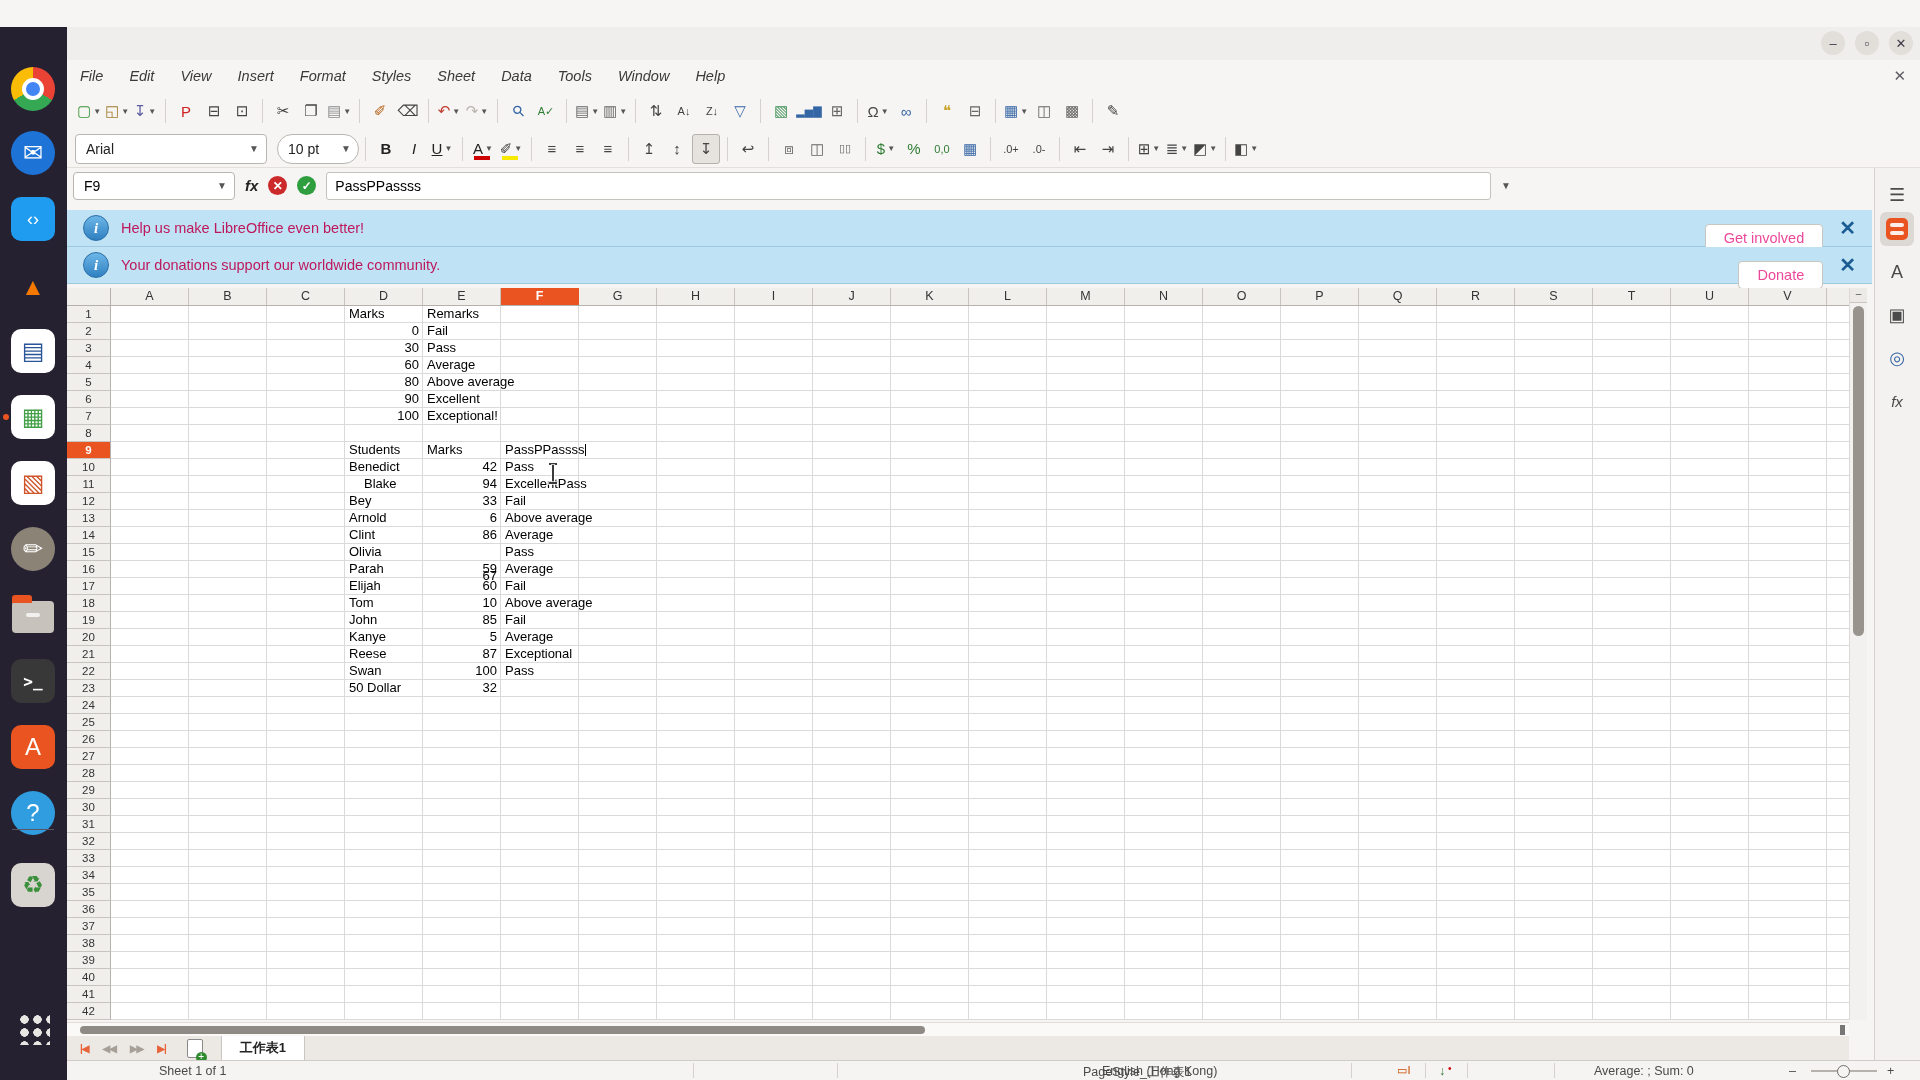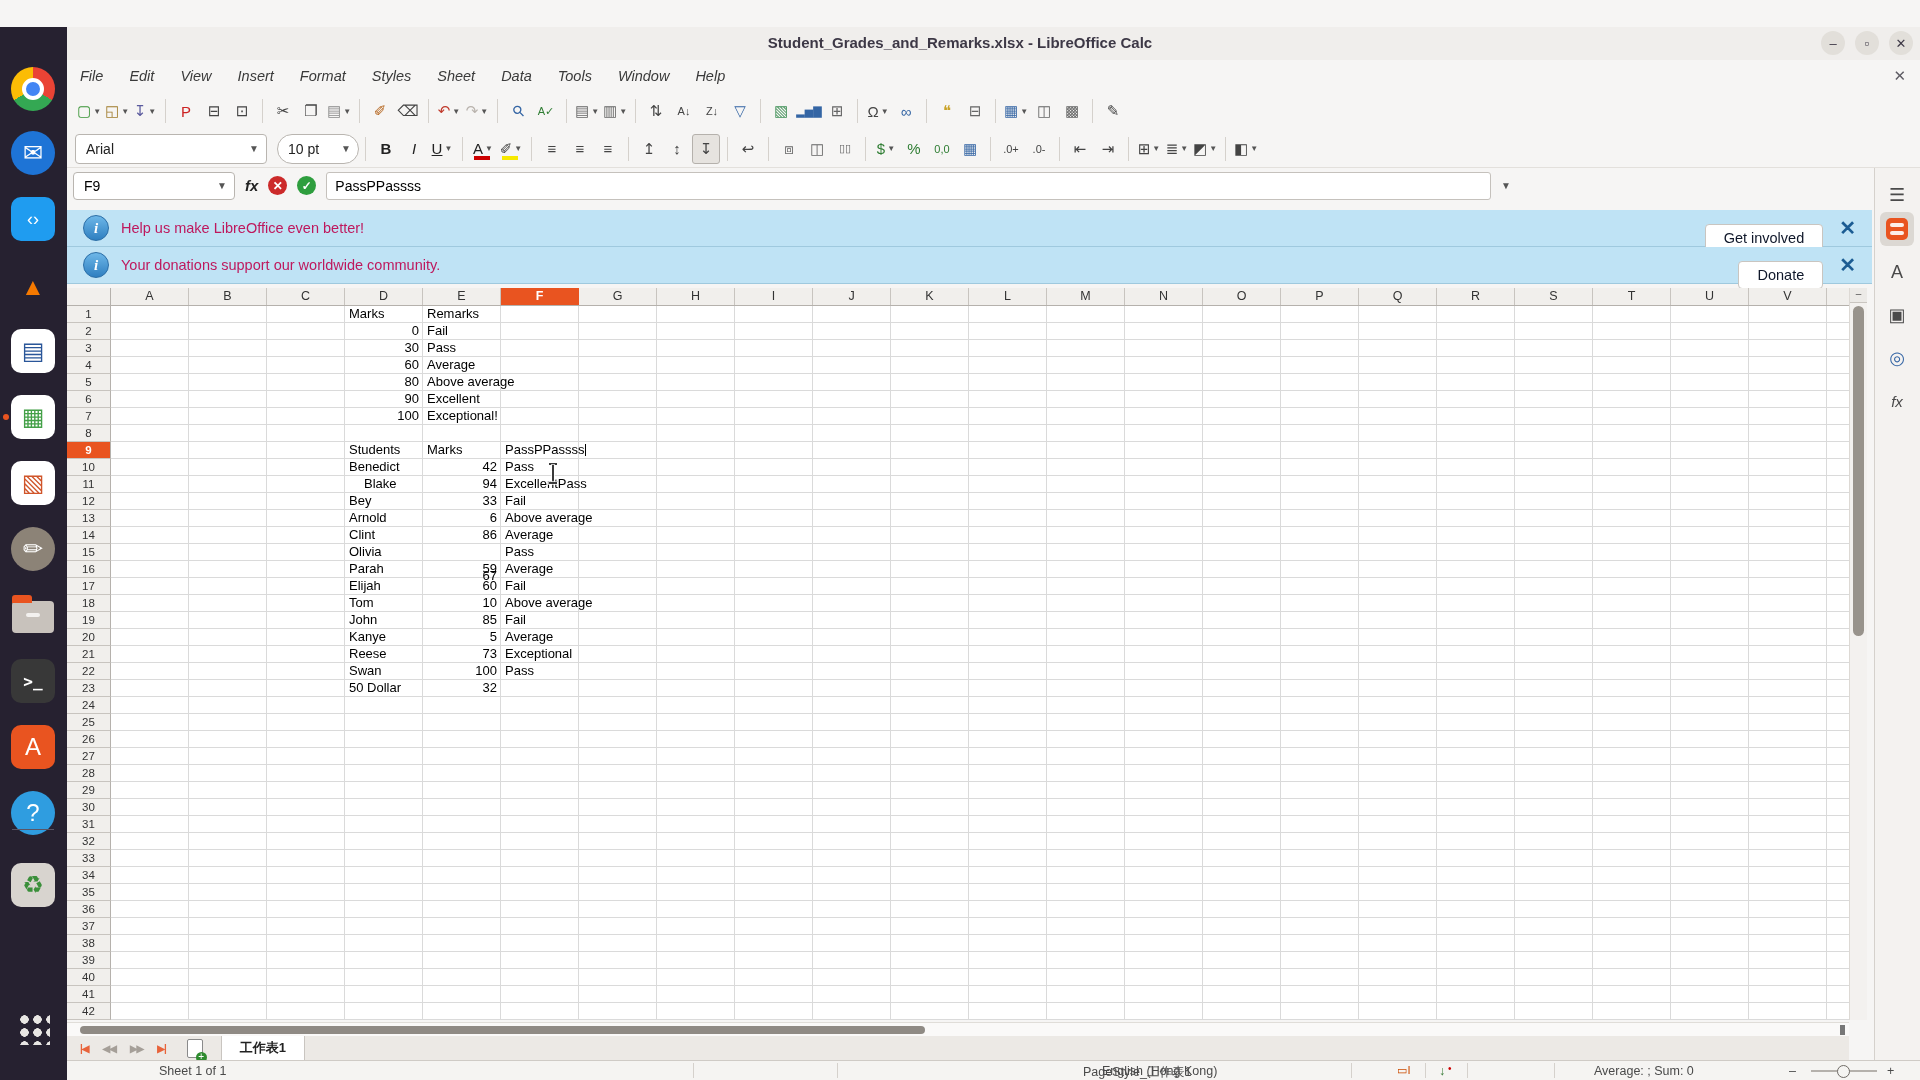--- a/index.html
+++ b/index.html
@@ -58,21 +58,21 @@
   #fx-icons{display:flex;align-items:center;gap:10px;margin:0 10px;}
   .fxi{font-size:15px;color:#222;}
   .circ{width:19px;height:19px;border-radius:50%;color:#fff;display:flex;align-items:center;justify-content:center;font-size:12px;font-weight:bold;}
   #formula-input{flex:1;height:26px;border:1px solid #c5c1bc;border-radius:3px;background:#fff;display:flex;align-items:center;font-size:14px;padding-left:8px;margin-right:4px;}
   #formula-expand{width:22px;text-align:center;font-size:10px;color:#555;margin-right:52px;}
 
   
   .notif{left:67px;width:1805px;height:36px;background:#bfe3f5;border-bottom:1px solid #9fc9de;display:flex;align-items:center;}
   .info-ic{width:24px;height:24px;border-radius:50%;background:linear-gradient(#6db7e8,#2f7fc0);border:1px solid #2a6da6;color:#fff;font-weight:bold;font-style:italic;display:flex;align-items:center;justify-content:center;margin:0 12px 0 16px;font-size:15px;font-family:"Liberation Serif",serif;}
   .notif .txt{font-size:14.5px;color:#be185d;}
-  .notif .btn{margin-left:auto;background:#fff;border:1px solid #c9c5c0;border-radius:4px;padding:5px 18px;font-size:14.5px;color:#0f172a;margin-top:20px;}
+  .notif .btn{margin-left:auto;background:#fff;border:1px solid #c9c5c0;border-radius:4px;padding:5px 18px;font-size:14.5px;color:#ec4899;margin-top:20px;}
   .notif .x{color:#1b5c93;font-size:20px;font-weight:bold;padding:0 16px;}
 
   
   #corner-box{left:67px;top:288px;width:44px;height:18px;background:#f1efec;border-right:1px solid #b5b1ac;border-bottom:1px solid #b5b1ac;box-sizing:border-box;}
   #col-headers{left:111px;top:288px;height:18px;width:1738px;background:#f1efec;display:flex;border-bottom:1px solid #b5b1ac;box-sizing:border-box;}
   .colh{width:78px;box-sizing:border-box;border-right:1px solid #c8c4bf;font-size:12.5px;color:#333;text-align:center;line-height:17px;}
   .colh.sel{background:#e95420;color:#fff;font-weight:bold;border-right-color:#e95420;}
   #row-headers{left:67px;top:306px;width:44px;background:#f1efec;}
   .rowh{height:17px;box-sizing:border-box;border-right:1px solid #b5b1ac;border-bottom:1px solid #c8c4bf;font-size:11.5px;color:#333;text-align:center;line-height:16px;}
   .rowh.sel{background:#e95420;color:#fff;font-weight:bold;}
@@ -131,21 +131,20 @@
   #ibeam .v{position:absolute;left:4px;top:2px;width:2px;height:17px;background:#3a3a3a;box-shadow:0 0 0 1px rgba(255,255,255,.7);}
   #ibeam .h{position:absolute;left:1px;width:8px;height:2px;background:#3a3a3a;box-shadow:0 0 0 1px rgba(255,255,255,.7);}
 </style>
 </head>
 <body>
 
 <div id="screen">
 
 
   <div id="titlebar" class="abs">
-    <div id="title-text">Student_Grades_and_Remarks.xlsx - LibreOffice Calc</div>
     <div class="winbtn" style="left:1821px">–</div>
     <div class="winbtn" style="left:1855px">▫</div>
     <div class="winbtn" style="left:1889px">✕</div>
   </div>
 
   <div id="menubar" class="abs">
     <span class="menu-item">File</span>
       <span class="menu-item">Edit</span>
       <span class="menu-item">View</span>
       <span class="menu-item">Insert</span>
@@ -538,21 +537,21 @@
       <div class="cell" style="top: 595px; left: 349px;"><span>Tom</span></div>
       <div class="cell num" style="top: 595px; left: 423px; width: 74px;"><span>10</span></div>
       <div class="cell" style="top: 595px; left: 505px;"><span>Above average</span></div>
       <div class="cell" style="top: 612px; left: 349px;"><span>John</span></div>
       <div class="cell num" style="top: 612px; left: 423px; width: 74px;"><span>85</span></div>
       <div class="cell" style="top: 612px; left: 505px;"><span>Fail</span></div>
       <div class="cell" style="top: 629px; left: 349px;"><span>Kanye</span></div>
       <div class="cell num" style="top: 629px; left: 423px; width: 74px;"><span>5</span></div>
       <div class="cell" style="top: 629px; left: 505px;"><span>Average</span></div>
       <div class="cell" style="top: 646px; left: 349px;"><span>Reese</span></div>
-      <div class="cell num" style="top: 646px; left: 423px; width: 74px;"><span>73</span></div>
+      <div class="cell num" style="top: 646px; left: 423px; width: 74px;"><span>87</span></div>
       <div class="cell" style="top: 646px; left: 505px;"><span>Exceptional</span></div>
       <div class="cell" style="top: 663px; left: 349px;"><span>Swan</span></div>
       <div class="cell num" style="top: 663px; left: 423px; width: 74px;"><span>100</span></div>
       <div class="cell" style="top: 663px; left: 505px;"><span>Pass</span></div>
       <div class="cell" style="top: 680px; left: 349px;"><span>50 Dollar</span></div>
       <div class="cell num" style="top: 680px; left: 423px; width: 74px;"><span>32</span></div>
     </div>
 
   <div id="vscroll" class="abs">
     <div id="vsplit">–</div>

